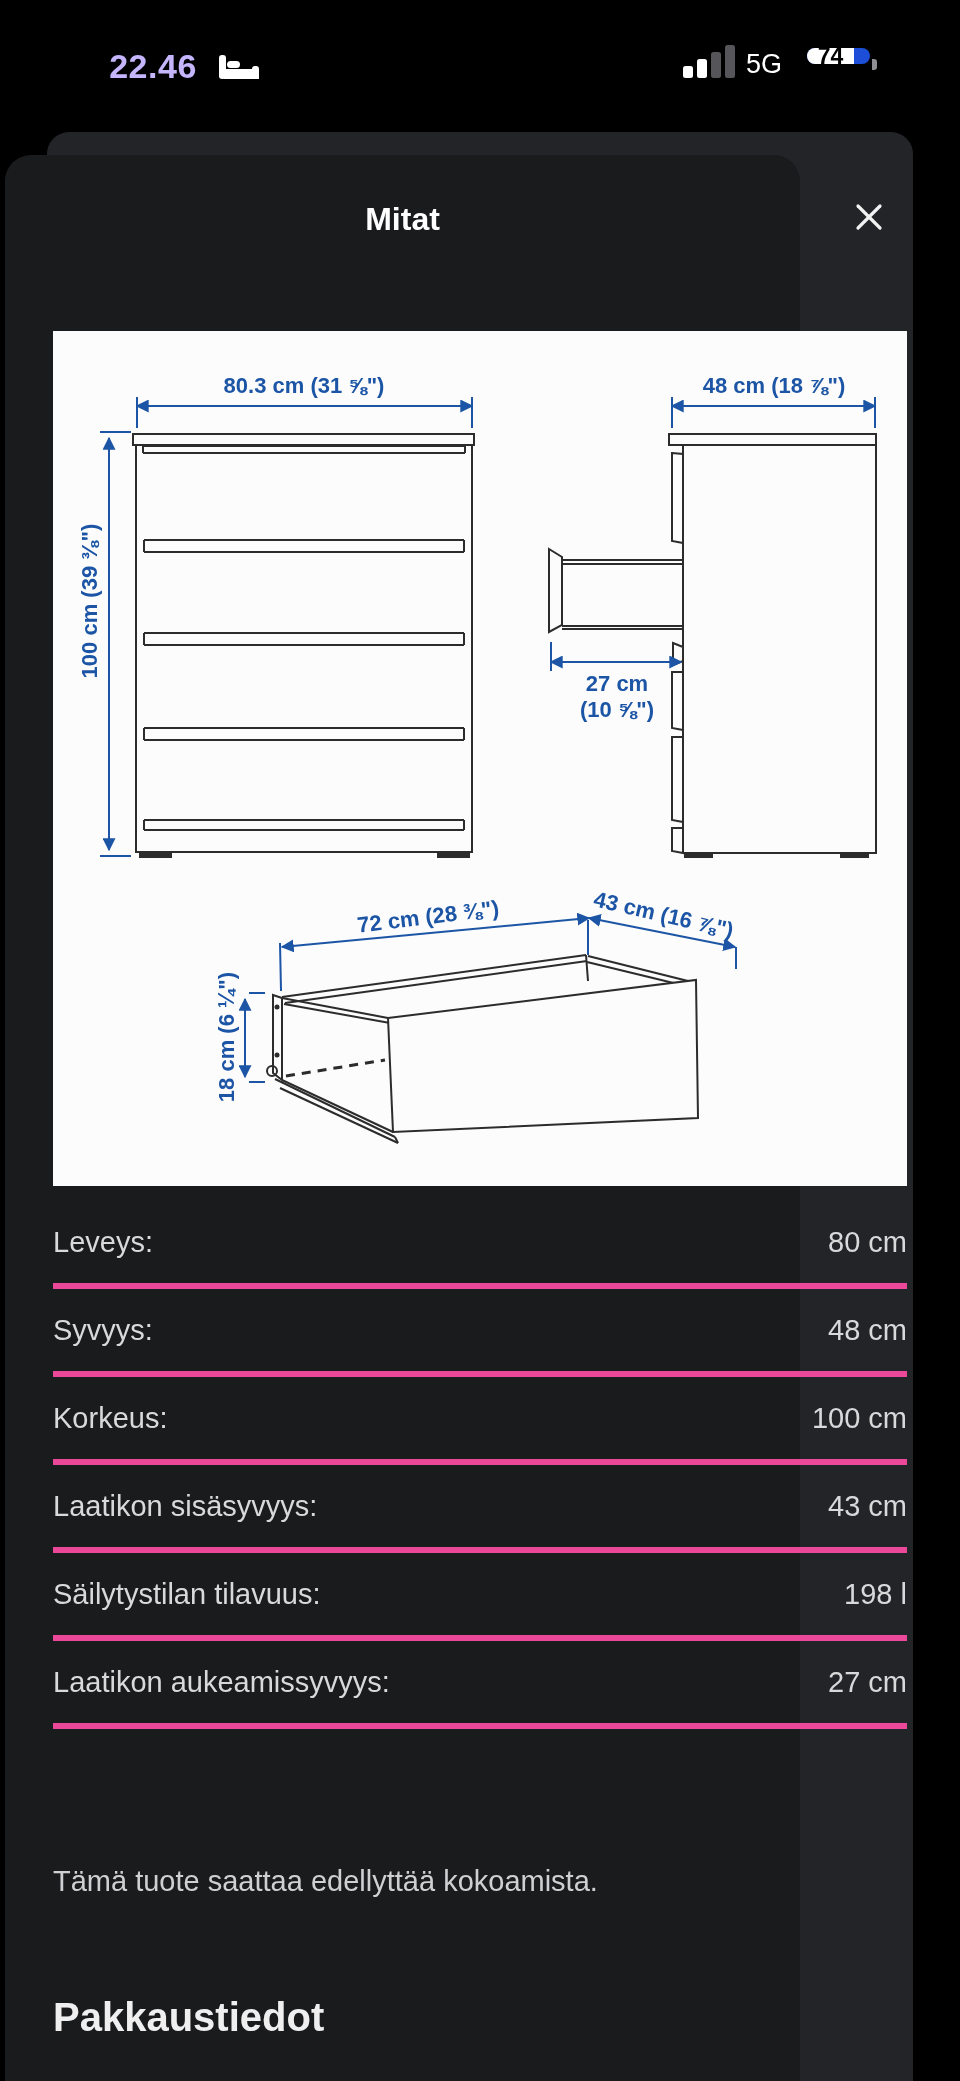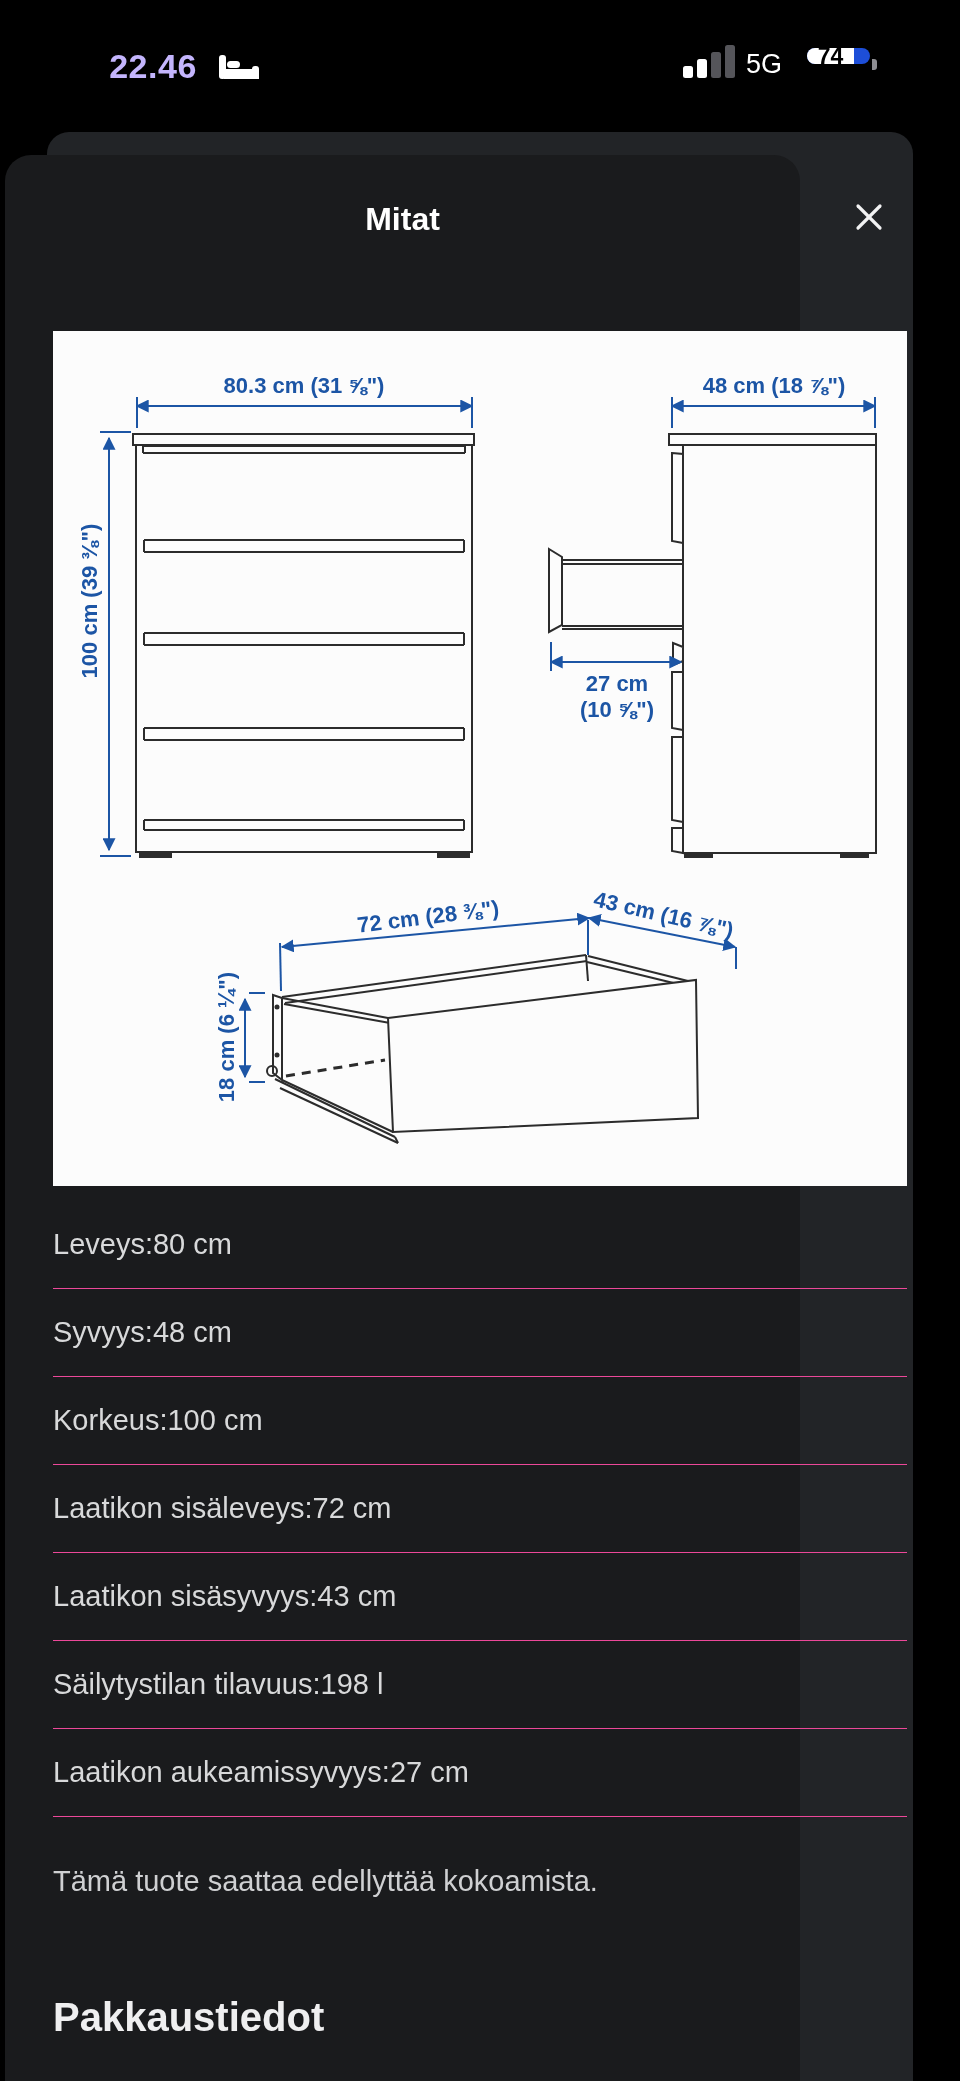--- a/index.html
+++ b/index.html
@@ -41,22 +41,22 @@
   .diagram-panel svg { display:block; }
   .dim-text { font-family:"Liberation Sans", sans-serif; font-size:22px; font-weight:bold; fill:#1c55a5; }
   .furn { stroke:#2c2c2c; stroke-width:2; fill:#fcfcfc; }
   .furn-line { stroke:#2c2c2c; stroke-width:2; fill:none; }
   .furn-thick { stroke:#2c2c2c; stroke-width:3; fill:none; }
   .dim { stroke:#1c55a5; stroke-width:2; fill:none; }
   .foot { fill:#2c2c2c; stroke:none; }
 
   
   .meas-table { position:absolute; top:1046px; left:48px; width:854px; }
-  .meas-row { height:88px; display:flex; align-items:center; 
-              border-bottom:1px solid #ec4899; }
+  .meas-row { height:88px; display:flex; align-items:center; justify-content:space-between;
+              border-bottom:6px solid #ec4899; }
   .meas-row .lbl, .meas-row .val { color:#d8d9da; font-size:29px; }
 
   .assembly-note { position:absolute; top:1704px; left:48px; width:854px; height:44px;
                    display:flex; align-items:center; color:#cfd0d2; font-size:29px; }
   .section-heading { position:absolute; top:1840px; left:48px; width:854px;
                      color:#efeff0; font-size:40px; font-weight:bold; }
 </style>
 </head>
 <body>
 
@@ -242,24 +242,20 @@
       </div>
       <div class="meas-row">
         <span class="lbl">Syvyys:</span>
         <span class="val">48 cm</span>
       </div>
       <div class="meas-row">
         <span class="lbl">Korkeus:</span>
         <span class="val">100 cm</span>
       </div>
       <div class="meas-row">
-        <span class="lbl">Laatikon sisäleveys:</span>
-        <span class="val">72 cm</span>
-      </div>
-      <div class="meas-row">
         <span class="lbl">Laatikon sisäsyvyys:</span>
         <span class="val">43 cm</span>
       </div>
       <div class="meas-row">
         <span class="lbl">Säilytystilan tilavuus:</span>
         <span class="val">198 l</span>
       </div>
       <div class="meas-row">
         <span class="lbl">Laatikon aukeamissyvyys:</span>
         <span class="val">27 cm</span>

